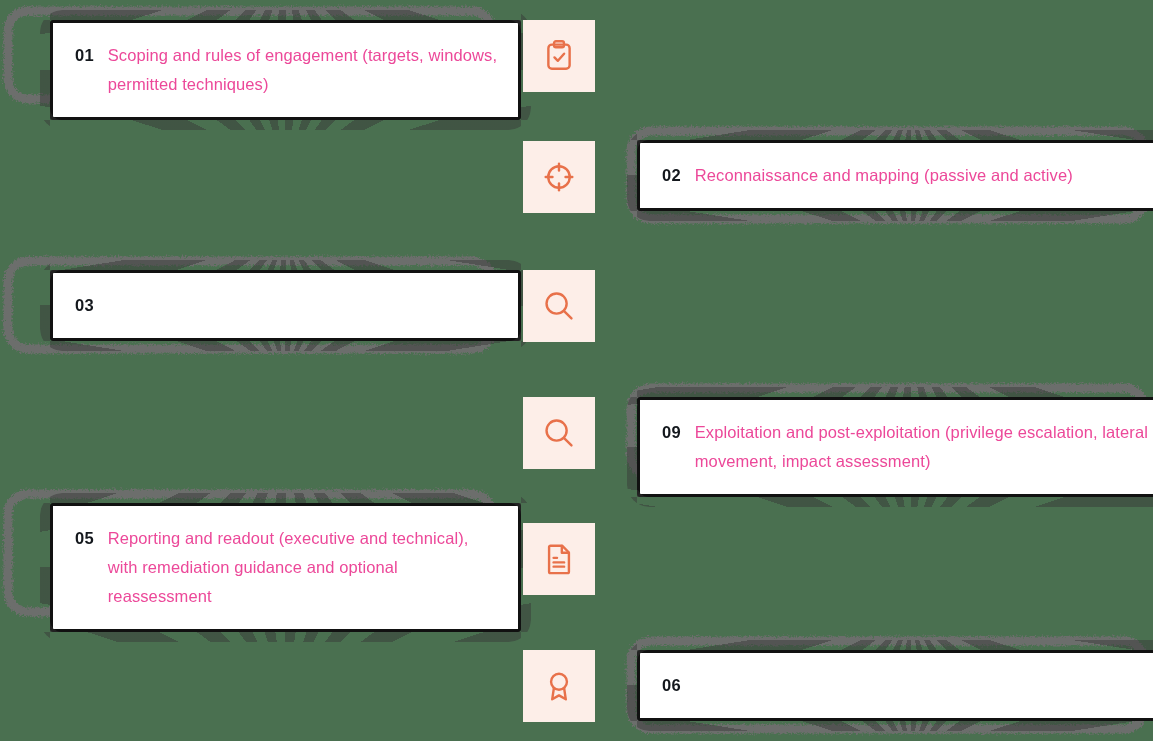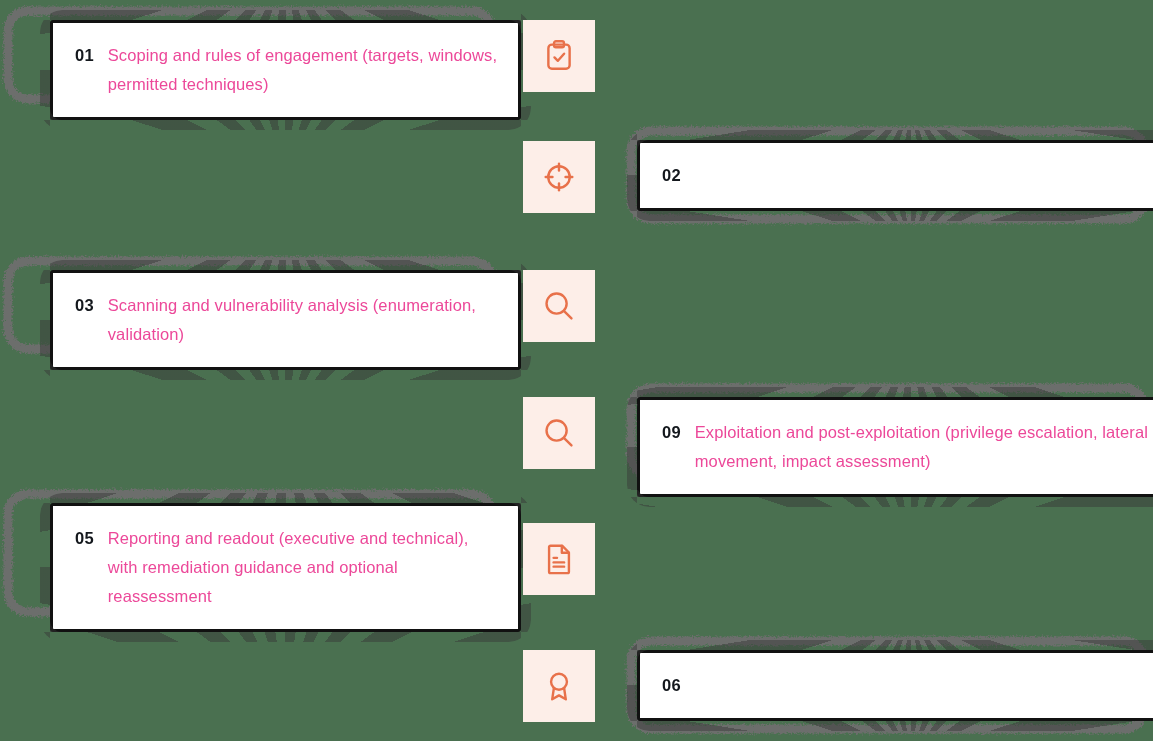--- a/index.html
+++ b/index.html
@@ -187,25 +187,25 @@
   </span>
 </div>
 
 <div class="card left" style="top:20px">
   <span class="card-num">01</span>
   <span class="card-text">Scoping and rules of engagement (targets, windows, permitted techniques)</span>
 </div>
 
 <div class="card right" style="top:140px">
   <span class="card-num">02</span>
+  <span class="card-text">Reconnaissance and mapping (passive and active)</span>
 </div>
 
 <div class="card left" style="top:270px">
   <span class="card-num">03</span>
-  <span class="card-text">Scanning and vulnerability analysis (enumeration, validation)</span>
 </div>
 
 <div class="card right" style="top:397px">
   <span class="card-num">09</span>
   <span class="card-text">Exploitation and post-exploitation (privilege escalation, lateral movement, impact assessment)</span>
 </div>
 
 <div class="card left" style="top:503px">
   <span class="card-num">05</span>
   <span class="card-text">Reporting and readout (executive and technical), with remediation guidance and optional reassessment</span>

